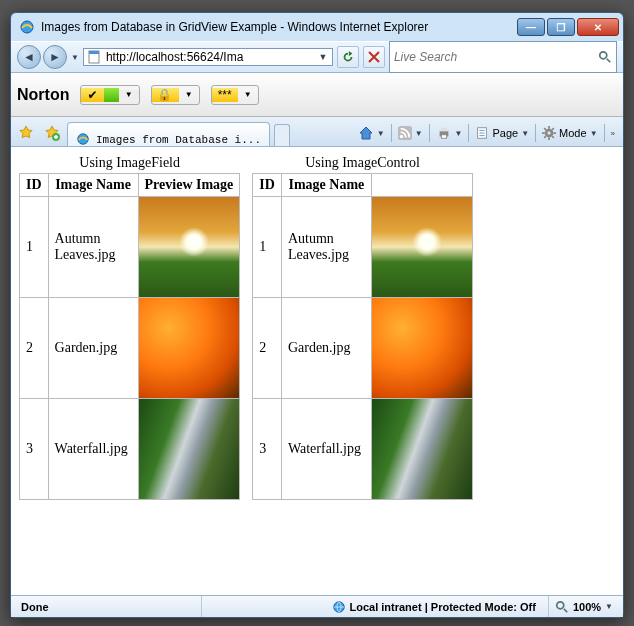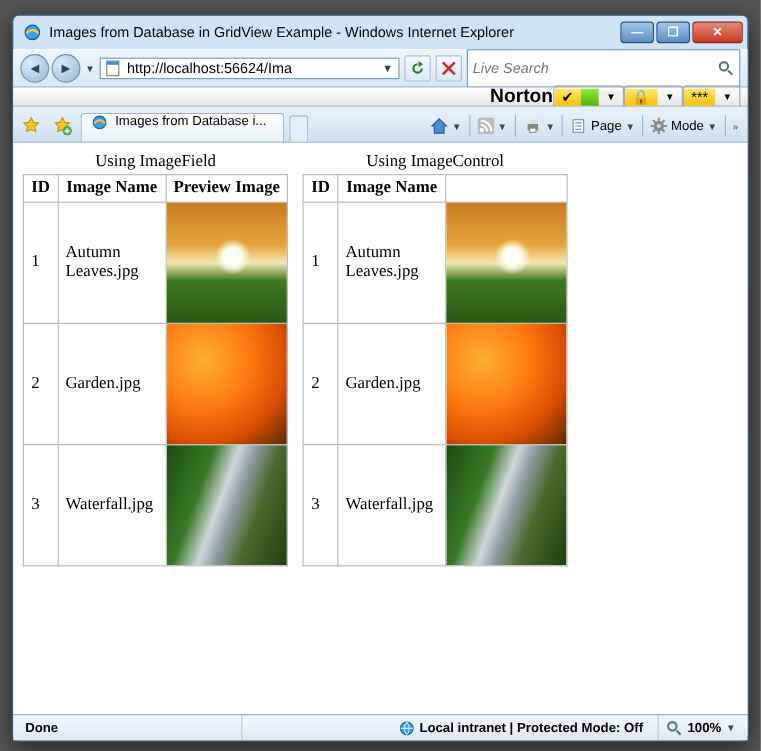--- a/index.html
+++ b/index.html
@@ -14,29 +14,29 @@
   .navrow { height: 32px; background: linear-gradient(#eef5fc,#d7e8f7); border-top: 1px solid #fff; border-bottom: 1px solid #9ab4ce; display: flex; align-items: center; padding: 0 6px; gap: 4px; }
   .navarrows { display: flex; gap: 2px; }
   .navarrow { width: 24px; height: 24px; border-radius: 50%; background: radial-gradient(circle at 30% 30%, #d9ebfb, #96b9d8); border: 1px solid #6f92b2; display:flex; align-items:center; justify-content:center; color:#345; }
   .addrwrap { flex:0 0 250px; height:18px; background:#fff; border:1px solid #7a9cbc; display:flex; align-items:center; padding:0 2px; }
   .addrwrap .ic { width:16px; height:16px; }
   .addrwrap input { border:0; outline:0; flex:1; font-size:12px; padding:0 4px; }
   .dd { width:14px; display:flex; align-items:center; justify-content:center; color:#345; font-size:9px; }
   .smallbtn { width:22px; height:22px; background:linear-gradient(#f5f9fe,#dce9f6); border:1px solid #a9c1d8; display:flex; align-items:center; justify-content:center; border-radius:2px; }
   .searchwrap { flex:1; height:32px; background:#fff; border:1px solid #7a9cbc; display:flex; align-items:center; padding:0 4px; }
   .searchwrap input { border:0; outline:0; flex:1; font-size:12px; font-style:italic; color:#888; }
-  .nortonbar { height:16px; background:linear-gradient(#fefefe,#e7e7e7); border-bottom:1px solid #b5b5b5; display:flex; align-items:center; padding:0 6px; gap:0;justify-content:flex-end; }
+  .nortonbar { height:44px; background:linear-gradient(#fefefe,#e7e7e7); border-bottom:1px solid #b5b5b5; display:flex; align-items:center; padding:0 6px; gap:11px; }
   .nortonlogo { font-weight:bold; font-size:16px; font-family:Arial; }
   .nbseg { height:20px; border:1px solid #aaa; border-radius:3px; display:flex; align-items:center; }
   .nbseg span { padding:0 6px; font-size:12px; display:flex; align-items:center; gap:2px; }
   .nbseg .yl { background:linear-gradient(#ffe76b,#f9c20c); }
   .nbseg .gr { background:linear-gradient(#92ea3a,#4fb50b); }
   .tabbar { height:30px; background:linear-gradient(#e9f2fb,#cfe0f1); border-bottom:1px solid #9ab4ce; display:flex; align-items:end; padding:0 4px; gap:4px; }
   .favbtn { width:22px; height:22px; display:flex; align-items:center; justify-content:center; margin-bottom:2px; }
-  .tab { height:24px; background:linear-gradient(#fff,#eaf2fb); border:1px solid #9ab4ce; border-bottom:0; border-radius:4px 4px 0 0; display:flex; align-items:flex-start; padding:0 8px; gap:6px; font-size:11px; min-width:170px; }
+  .tab { height:24px; background:linear-gradient(#fff,#eaf2fb); border:1px solid #9ab4ce; border-bottom:0; border-radius:4px 4px 0 0; display:flex; align-items:flex-end; padding:0 8px; gap:6px; font-size:11px; min-width:170px;font-family:Liberation Mono, monospace; }
   .tbtools { margin-left:auto; display:flex; align-items:center; gap:2px; font-size:11px; margin-bottom:2px; }
   .tbtbtn { height:22px; padding:0 4px; display:flex; align-items:center; gap:3px; border-radius:2px; }
   .sep { width:1px; height:18px; background:#9ab4ce; }
   .content { flex:1; background:#fff; overflow:auto; padding:8px 8px; display:flex; gap:12px; align-items:flex-start; }
   .gv { border-collapse:separate; border-spacing:0; }
   .gvtitle { text-align:center; font-size:14px; padding-bottom:2px; font-family:"Times New Roman",serif; }
   .gv table { border-collapse:collapse; }
   .gv th, .gv td { border:1px solid #bbb; padding:3px 6px; font-size:14px; font-family:"Times New Roman",serif; text-align:left; vertical-align:middle; }
   .gv th { font-weight:bold; text-align:center; }
   .gv td.idcell { text-align:left; }

